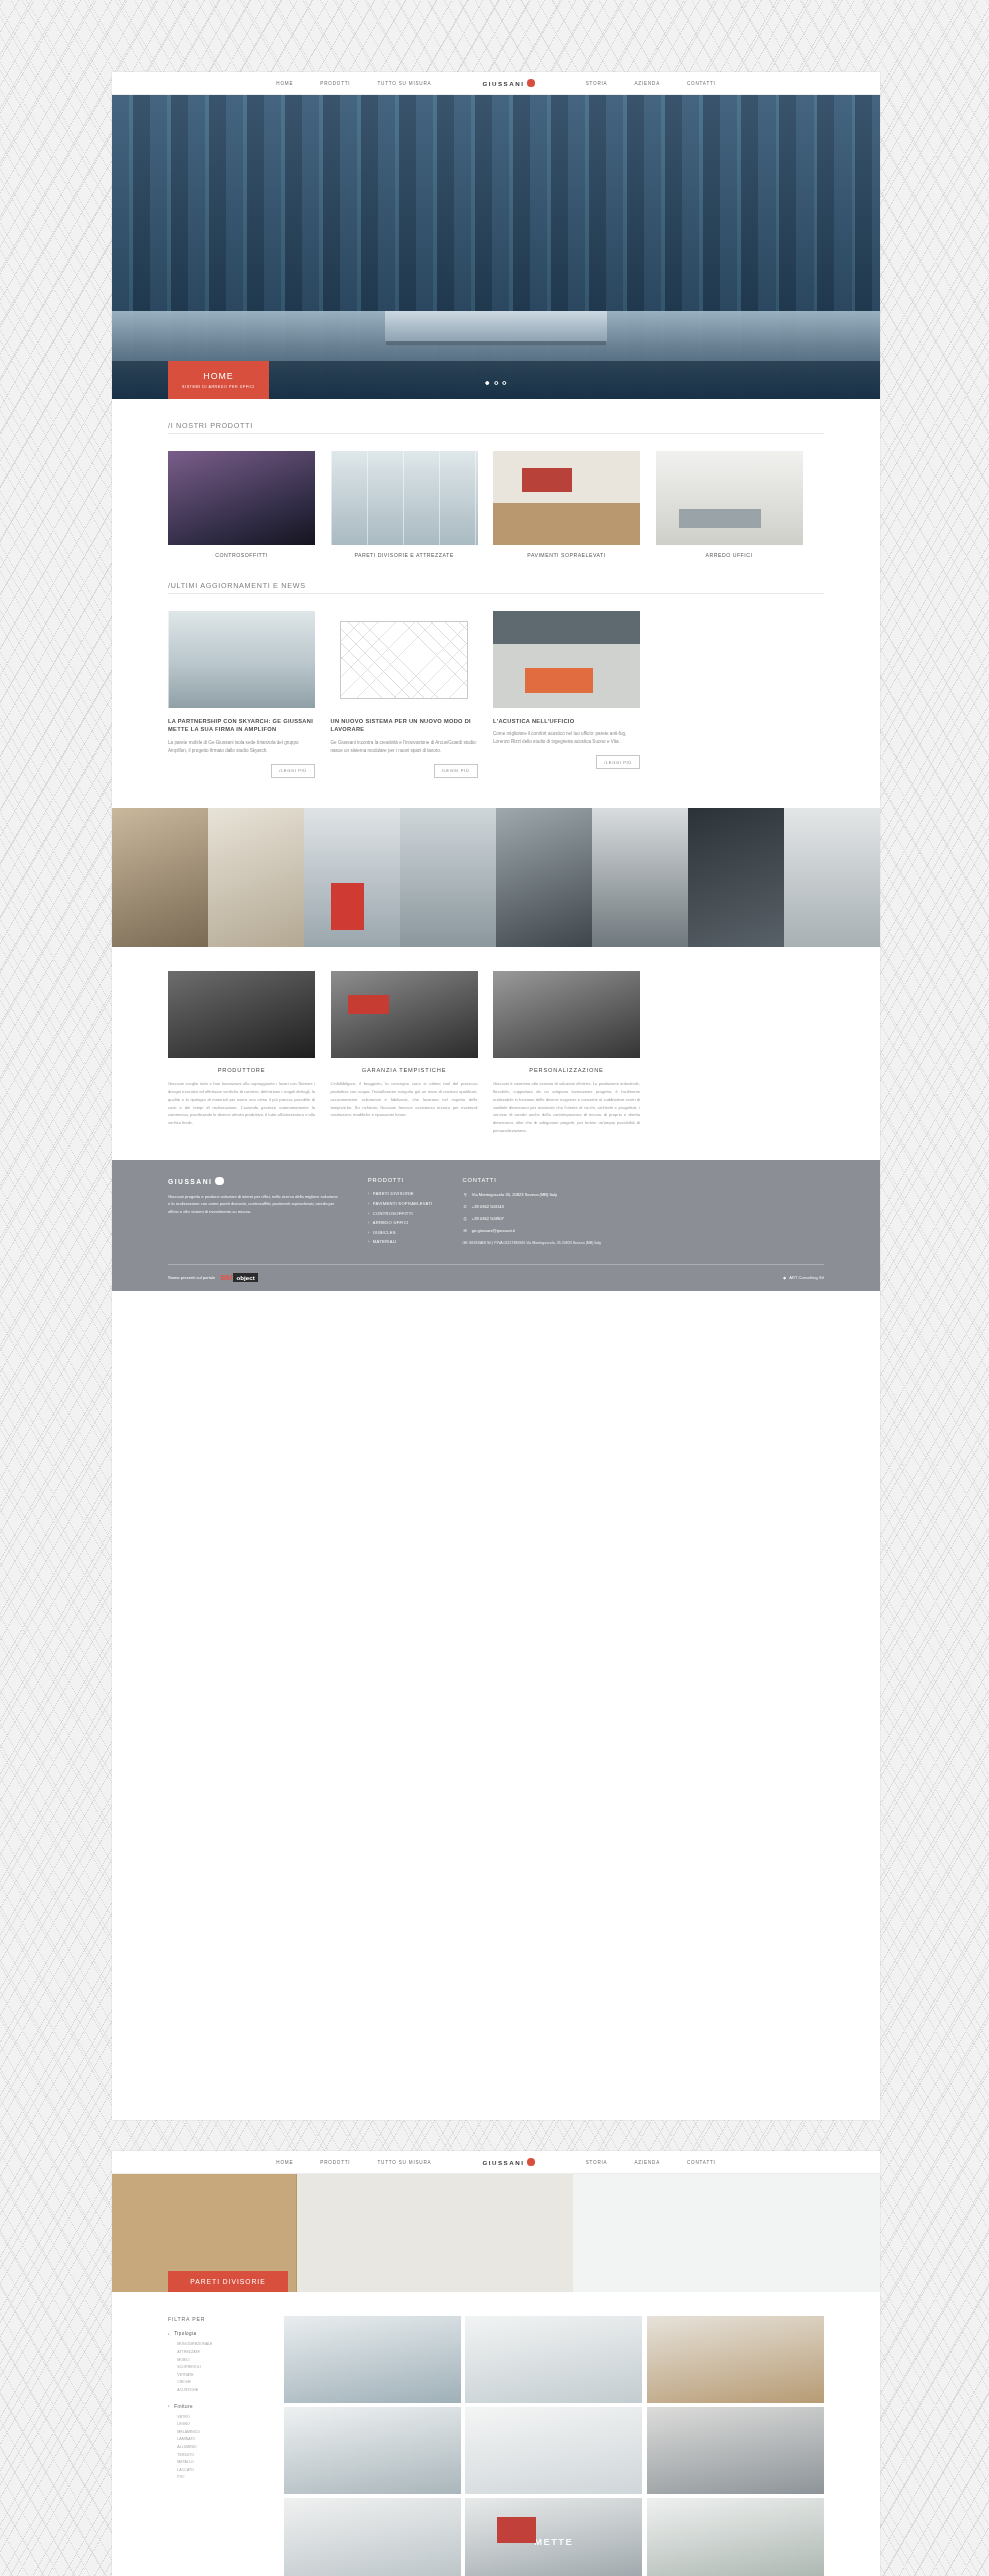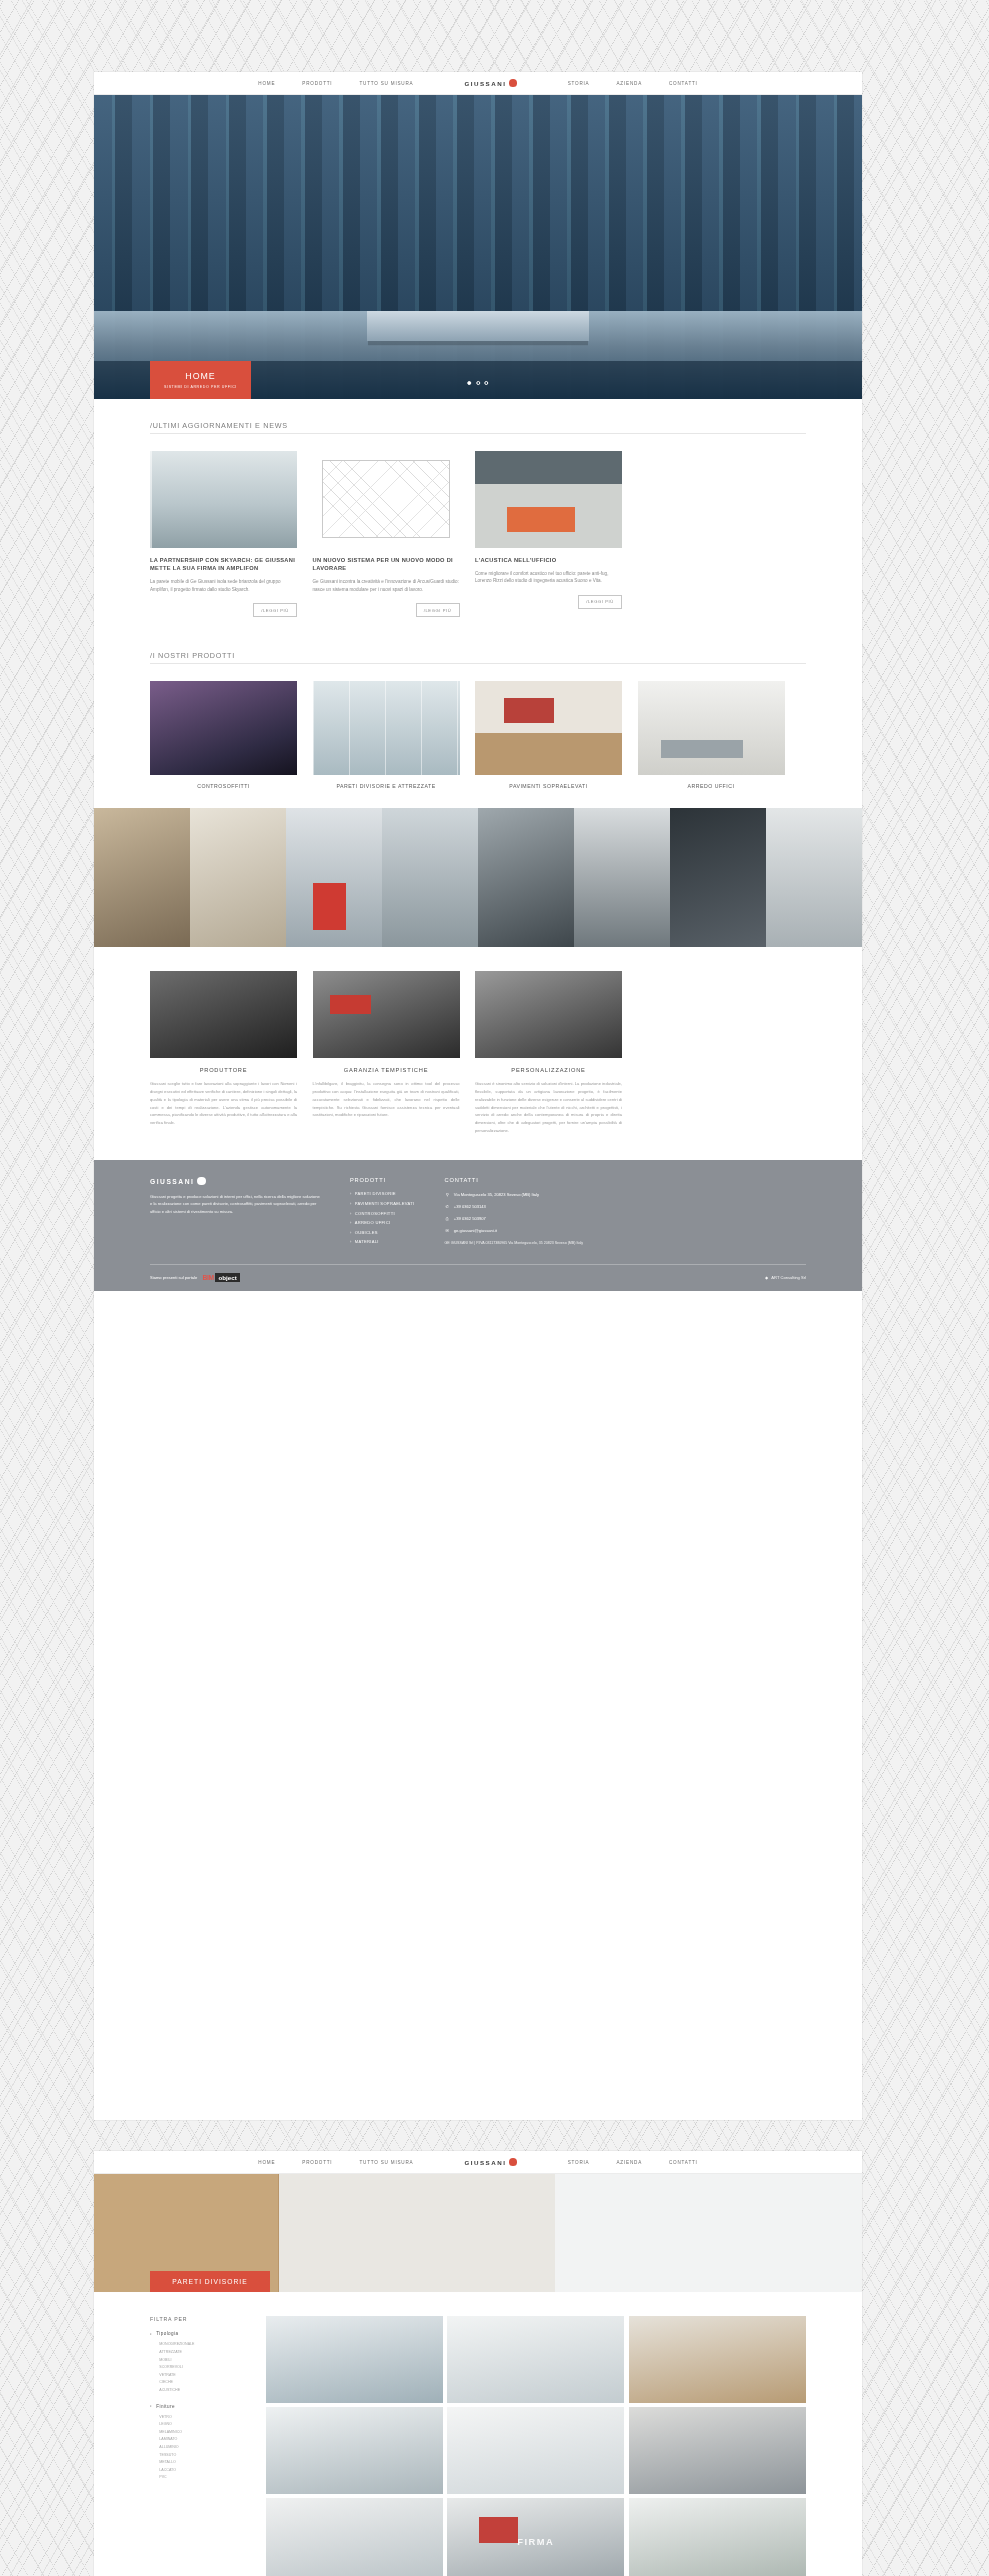--- a/index.html
+++ b/index.html
@@ -21,21 +21,21 @@
       repeating-linear-gradient(0deg, #c9c9c9 0 0.5px, transparent 0.5px 23px),
       repeating-linear-gradient(120deg, #e0e0e0 0 1px, transparent 1px 27px),
       repeating-linear-gradient(-120deg, #e4e4e4 0 1px, transparent 1px 27px);
     z-index:0;
   }
   .page-stack { position:relative; z-index:2; }
 
   
   .site {
     position:absolute;
-    left:94px; width:768px;
+    left:112px; width:768px;
     background:#ffffff;
     box-shadow:0 0 0 0.5px rgba(0,0,0,.07);
   }
   #site-home { top:72px; height:2048px; }
   #site-products { top:2151px; height:876px; }
 
   
   .topnav {
     height:23px; background:#ffffff;
     display:flex; align-items:center; justify-content:center;
@@ -307,20 +307,43 @@
         <span class="t2">SISTEMI DI ARREDO PER UFFICI</span>
       </div>
       <div class="hero-dots">
         <i class="on"></i>
         <i></i>
         <i></i>
       </div>
     </div>
 
     <div class="wrap">
+      <div class="sect-title">/I NOSTRI PRODOTTI</div>
+      <div class="rule"></div>
+      <div class="prods">
+        <div class="item">
+          <div class="ph p1"></div>
+          <div class="cap">CONTROSOFFITTI</div>
+        </div>
+        <div class="item">
+          <div class="ph p2"></div>
+          <div class="cap">PARETI DIVISORIE E ATTREZZATE</div>
+        </div>
+        <div class="item">
+          <div class="ph p3"></div>
+          <div class="cap">PAVIMENTI SOPRAELEVATI</div>
+        </div>
+        <div class="item">
+          <div class="ph p4"></div>
+          <div class="cap">ARREDO UFFICI</div>
+        </div>
+      </div>
+    </div>
+
+    <div class="wrap">
       <div class="sect-title">/ULTIMI AGGIORNAMENTI E NEWS</div>
       <div class="rule"></div>
       <div class="news">
         <div class="card">
           <div class="thumb n1"></div>
           <h3>LA PARTNERSHIP CON SKYARCH: GE GIUSSANI METTE LA SUA FIRMA IN AMPLIFON</h3>
           <p>La parete mobile di Ge Giussani isola sede brianzola del gruppo Amplifon, il progetto firmato dallo studio Skyarch.</p>
           <div class="btn-row">
             <span class="btn-ghost">/LEGGI PIÙ</span>
           </div>
@@ -333,43 +356,20 @@
             <span class="btn-ghost">/LEGGI PIÙ</span>
           </div>
         </div>
         <div class="card">
           <div class="thumb n3"></div>
           <h3>L'ACUSTICA NELL'UFFICIO</h3>
           <p>Come migliorare il comfort acustico nel tuo ufficio: parete anti-fug, Lorenzo Rizzi dello studio di ingegneria acustica Suono e Vita.</p>
           <div class="btn-row">
             <span class="btn-ghost">/LEGGI PIÙ</span>
           </div>
-        </div>
-      </div>
-    </div>
-
-    <div class="wrap">
-      <div class="sect-title">/I NOSTRI PRODOTTI</div>
-      <div class="rule"></div>
-      <div class="prods">
-        <div class="item">
-          <div class="ph p1"></div>
-          <div class="cap">CONTROSOFFITTI</div>
-        </div>
-        <div class="item">
-          <div class="ph p2"></div>
-          <div class="cap">PARETI DIVISORIE E ATTREZZATE</div>
-        </div>
-        <div class="item">
-          <div class="ph p3"></div>
-          <div class="cap">PAVIMENTI SOPRAELEVATI</div>
-        </div>
-        <div class="item">
-          <div class="ph p4"></div>
-          <div class="cap">ARREDO UFFICI</div>
         </div>
       </div>
     </div>
 
     <div class="strip">
       <div class="g1"></div>
       <div class="g2"></div>
       <div class="g3"></div>
       <div class="g4"></div>
       <div class="g5"></div>
@@ -533,21 +533,21 @@
 
       <div class="grid">
         <div class="cell c1"></div>
         <div class="cell c2"></div>
         <div class="cell c3"></div>
         <div class="cell c4"></div>
         <div class="cell c5"></div>
         <div class="cell c6"></div>
         <div class="cell c7"></div>
         <div class="cell c8 work">
-          <span>FIRMA</span>
+          <span>METTE</span>
         </div>
         <div class="cell c9"></div>
       </div>
     </div>
   </div>
 
 </div>
 
 
 </body></html>

